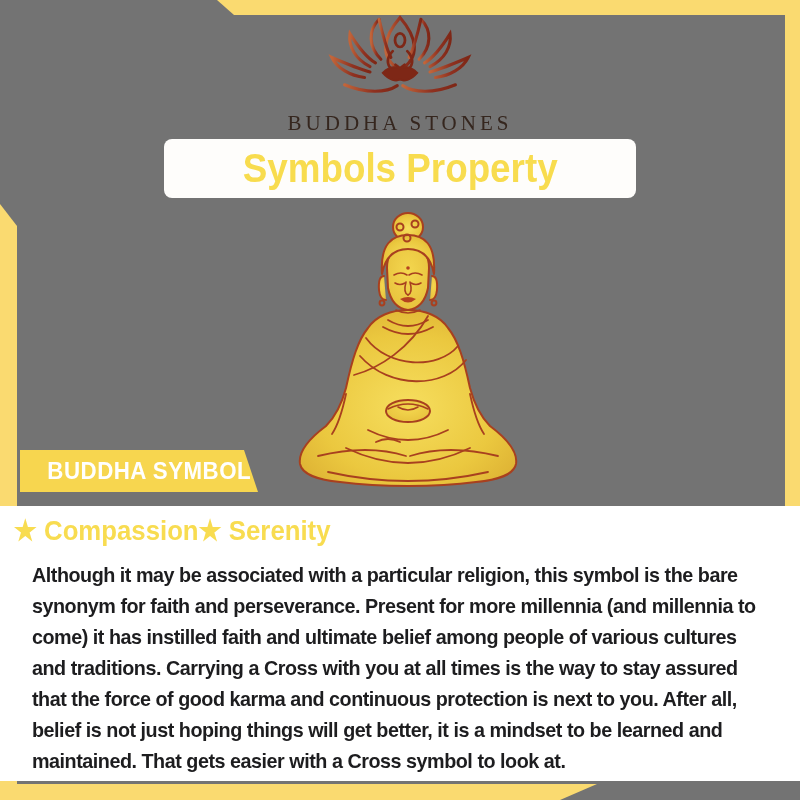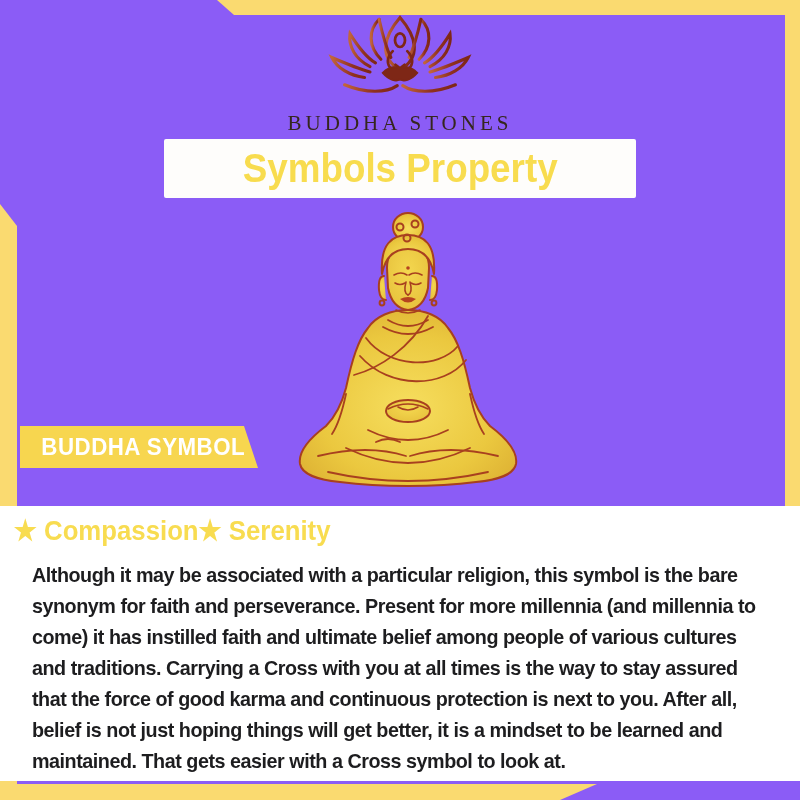--- a/index.html
+++ b/index.html
@@ -1,19 +1,19 @@
 <!DOCTYPE html>
 <html><head>
 <meta charset="utf-8">
 <style>
   html,body{margin:0;padding:0;}
   #stage{
     position:relative;
     width:800px;height:800px;
-    background:#8b5cf6;
+    background:#737373;
     overflow:hidden;
     font-family:"Liberation Sans", sans-serif;
   }
   
   .ribbon{position:absolute;background:#FADA70;}
   #ribbon-top{left:0;top:0;width:800px;height:15px;
     clip-path:polygon(217px 0,800px 0,800px 15px,234px 15px);}
   #ribbon-right{left:0;top:0;width:800px;height:600px;background:none;}
   #ribbon-right svg{display:block;}
   #ribbon-left{left:0;top:0;width:17px;height:800px;
@@ -23,35 +23,35 @@
   
   #brand-logo{position:absolute;left:315px;top:12px;width:170px;height:100px;}
   #brand-name{
     position:absolute;left:0;top:111px;width:800px;
     text-align:center;
     font-family:"Liberation Serif", serif;
     font-size:21px;letter-spacing:4px;color:#35261E;font-weight:400;
   }
   #title-banner{
     position:absolute;left:164px;top:139px;width:472px;height:59px;
-    background:#FEFDFB;border-radius:2px;
+    background:#FEFDFB;border-radius:8px;
     display:flex;align-items:center;justify-content:center;
   }
   #page-title{
     font-size:40px;font-weight:700;color:#F8DC4E;
     transform:scaleX(.92);transform-origin:center;
     white-space:nowrap;letter-spacing:0;
   }
   
   #buddha-illustration{position:absolute;left:288px;top:198px;width:240px;height:290px;}
   #tag-banner{
-    position:absolute;left:20px;top:426px;width:238px;height:42px;
+    position:absolute;left:20px;top:450px;width:238px;height:42px;
     background:#F7D64F;
     clip-path:polygon(0 0,224px 0,238px 42px,0 42px);
-    display:flex;align-items:center;
+    display:flex;align-items:center;justify-content:flex-end;
   }
   #tag-label{
     padding-left:22px;color:#FFFFFF;font-size:23px;font-weight:700;
     letter-spacing:.5px;transform:scaleX(.97);transform-origin:left center;
     white-space:nowrap;
   }
   
   #content-panel{
     position:absolute;left:0;top:506px;width:800px;height:275px;
     background:#FFFFFF;

